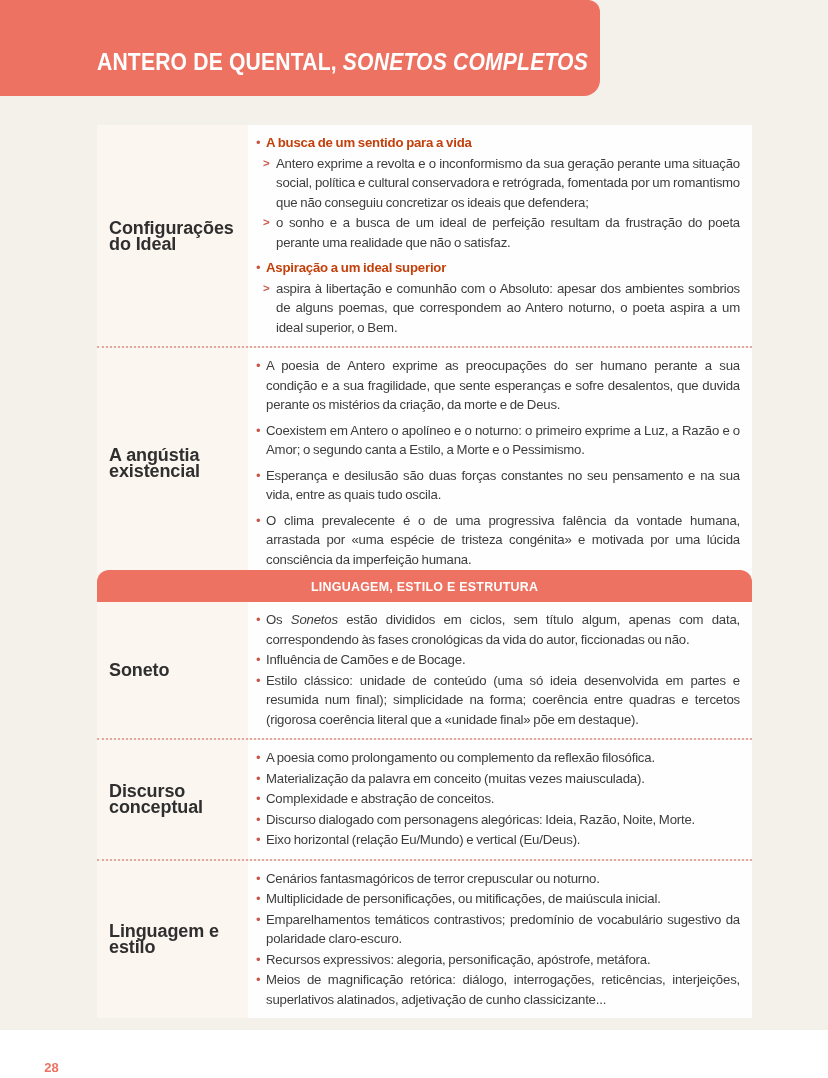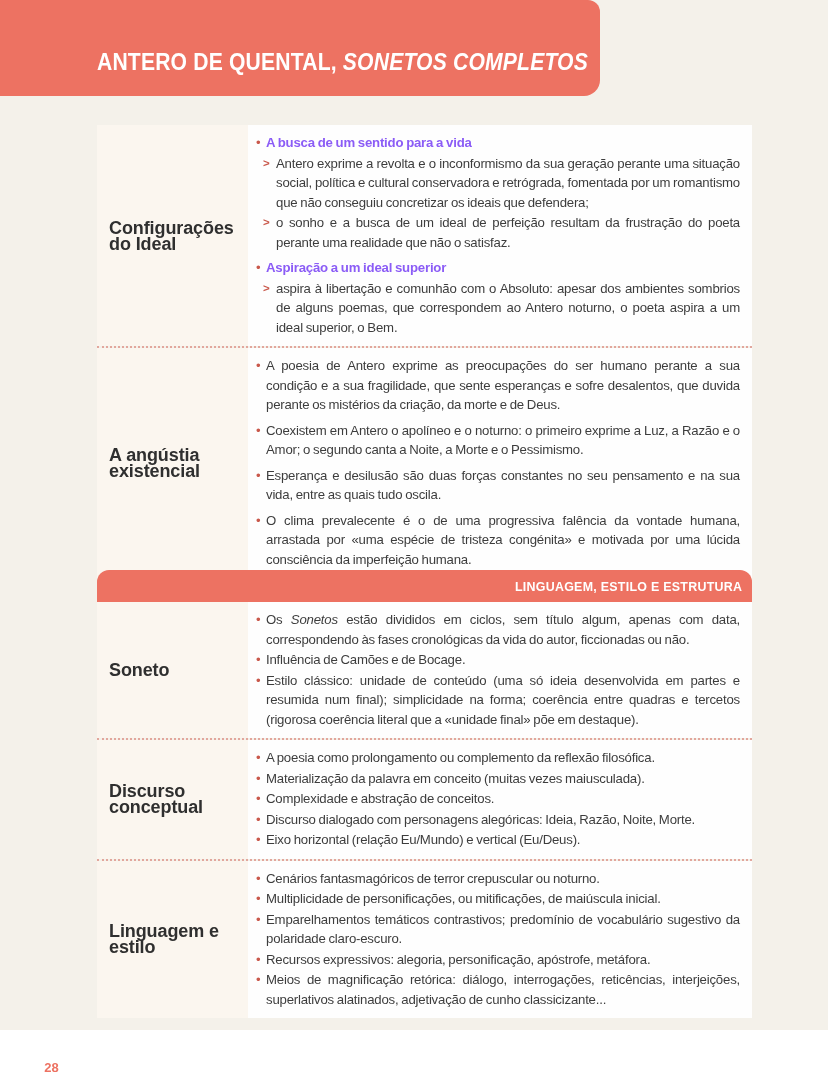--- a/index.html
+++ b/index.html
@@ -53,35 +53,35 @@
   .label-cell span{white-space:pre-line;}
   .content-cell{
     background:var(--content-bg);
     padding:8px 12px 9px 8px;
     font-size:13.2px;line-height:19.5px;
     letter-spacing:-.2px;word-spacing:-.6px;
   }
   .item{display:flex;}
   .item .itext{flex:1;text-align:justify;hyphens:auto;-webkit-hyphens:auto;}
   .item .marker{flex:0 0 10px;color:var(--bullet);}
-  .item.bold .itext{font-weight:bold;color:#8b5cf6;}
+  .item.bold .itext{font-weight:bold;color:#c2410c;}
   .item.sub{margin-left:7px;}
   .item.sub .marker{flex:0 0 13px;font-size:11.5px;font-weight:bold;}
   
   .spaced .item{margin-top:6px;}
   .spaced .item.sub{margin-top:1px;}
   .tight .item{margin-top:1px;}
   .content-cell .item:first-child{margin-top:0;}
 
   
   .section-banner{
     position:absolute;left:97px;top:570px;width:655px;height:32px;
     background:var(--accent);
     border-radius:12px 12px 0 0;
-    display:flex;align-items:center;justify-content:flex-end;
+    display:flex;align-items:center;justify-content:center;
   }
   .section-banner h2{
     font-size:13.5px;font-weight:bold;color:#FFFFFF;letter-spacing:.3px;
     transform:scaleX(.92);white-space:nowrap;
   }
 
   
   .page-badge{
     position:absolute;left:36px;top:1052px;width:31px;height:31px;
     background:#FFFFFF;border-radius:50%;
@@ -132,21 +132,21 @@
         <div class="label-cell">
           <span>A angústia existencial</span>
         </div>
         <div class="content-cell">
           <div class="item">
             <span class="marker">•</span>
             <div class="itext">A poesia de Antero exprime as preocupações do ser humano perante a sua condição e a sua fragilidade, que sente esperanças e sofre desalentos, que duvida perante os mistérios da criação, da morte e de Deus.</div>
           </div>
           <div class="item">
             <span class="marker">•</span>
-            <div class="itext">Coexistem em Antero o apolíneo e o noturno: o primeiro exprime a Luz, a Razão e o Amor; o segundo canta a Noite, a Morte e o Pessimismo.</div>
+            <div class="itext">Coexistem em Antero o apolíneo e o noturno: o primeiro exprime a Luz, a Razão e o Amor; o segundo canta a Estilo, a Morte e o Pessimismo.</div>
           </div>
           <div class="item">
             <span class="marker">•</span>
             <div class="itext">Esperança e desilusão são duas forças constantes no seu pensamento e na sua vida, entre as quais tudo oscila.</div>
           </div>
           <div class="item">
             <span class="marker">•</span>
             <div class="itext">O clima prevalecente é o de uma progressiva falência da vontade humana, arrastada por «uma espécie de tristeza congénita» e motivada por uma lúcida consciência da imperfeição humana.</div>
           </div>
         </div>

